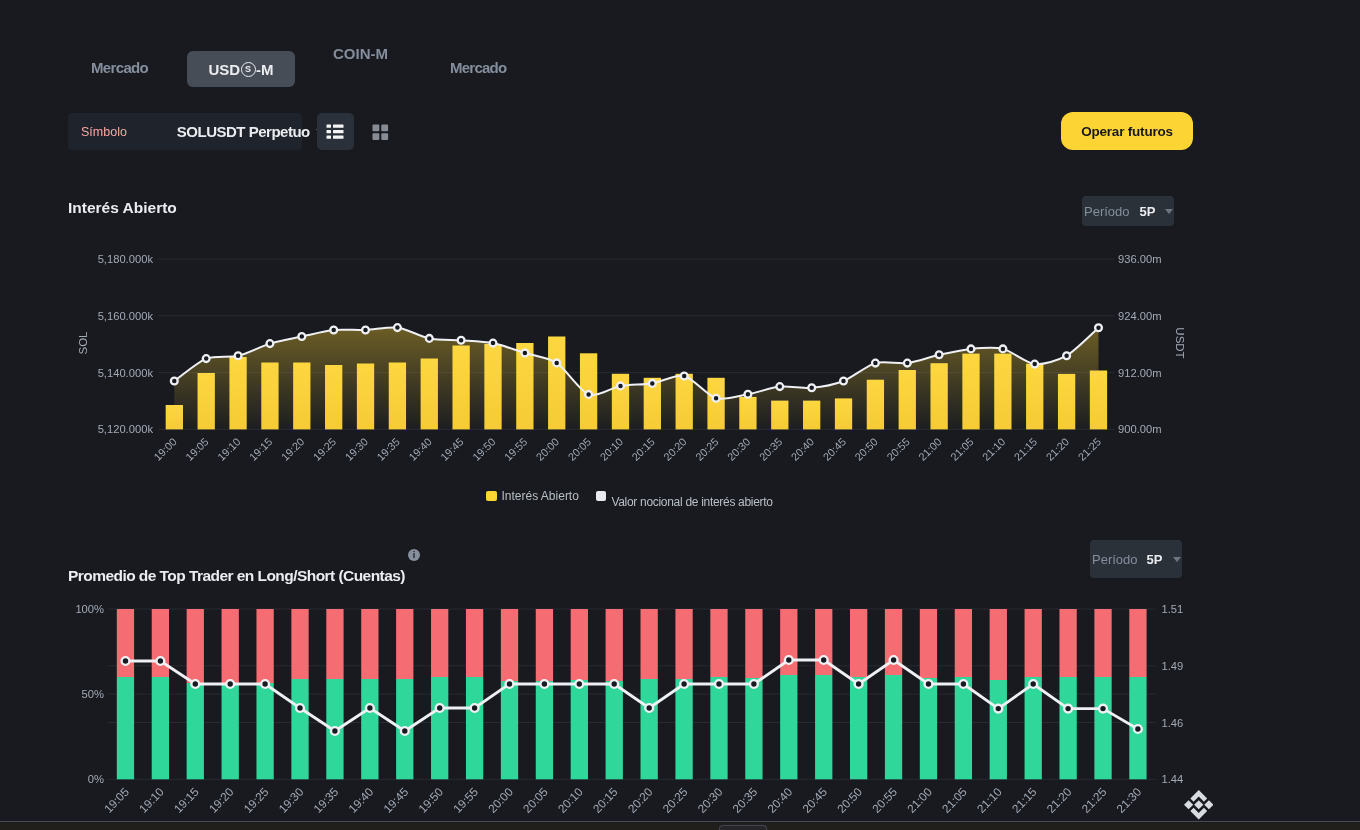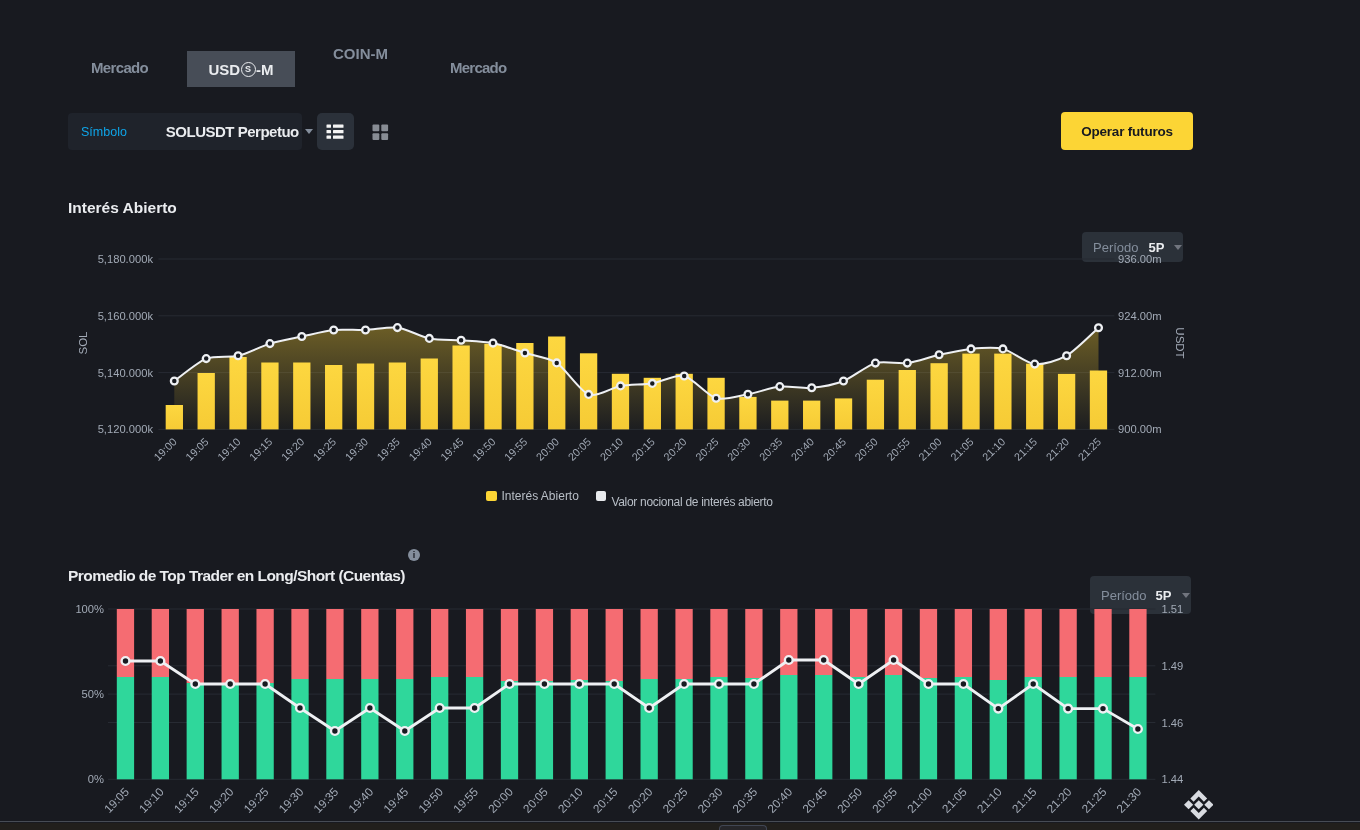--- a/index.html
+++ b/index.html
@@ -1,36 +1,36 @@
 <!DOCTYPE html>
 <html><head><meta charset="utf-8">
 <style>
 html,body{margin:0;padding:0;background:#181a20;width:1360px;height:830px;overflow:hidden;}
 body{font-family:'Liberation Sans',sans-serif;position:relative;}
 .abs{position:absolute;}
 .tab{color:#848e9c;font-weight:bold;font-size:15px;}
-.chip{background:#474d57;border-radius:0;color:#eaecef;font-weight:bold;font-size:15px;
+.chip{background:#474d57;border-radius:6px;color:#eaecef;font-weight:bold;font-size:15px;
 display:flex;align-items:center;justify-content:center;}
 .scirc{display:inline-block;width:13px;height:13px;border:1.6px solid #eaecef;border-radius:50%;
 font-size:9px;line-height:13px;text-align:center;font-weight:bold;margin:0 0.5px;}
 .symbox{background:#1f232b;border-radius:4px;display:flex;align-items:center;}
 .caret{display:inline-block;width:0;height:0;border-left:4.5px solid transparent;border-right:4.5px solid transparent;border-top:5.5px solid #848e9c;}
 .title{color:#eaecef;font-weight:bold;font-size:15.5px;}
-.period{background:#2b3139;border-radius:4px;display:flex;align-items:center;padding-left:11px;margin-top:36px;}
+.period{background:#2b3139;border-radius:4px;display:flex;align-items:center;padding-left:2px;}
 .legend{display:flex;align-items:center;font-size:12px;color:#b9bfc7;}
 </style></head>
 <body>
 <div class="abs tab" style="left:91px;top:59px;letter-spacing:-0.65px;">Mercado</div>
 <div class="abs chip" style="left:187px;top:51px;width:108px;height:36px;">USD<span class="scirc">S</span>-M</div>
 <div class="abs tab" style="left:333px;top:45px;">COIN-M</div>
 <div class="abs tab" style="left:450px;top:59px;letter-spacing:-0.75px;">Mercado</div>
 
 <div class="abs symbox" style="left:68px;top:113px;width:234px;height:37px;">
-  <span style="color:#0ea5e9;font-size:12.5px;margin-left:13px;">Símbolo</span>
-  <span style="color:#eaecef;font-weight:bold;font-size:15px;margin-left:39px;white-space:nowrap;letter-spacing:-0.5px;">SOLUSDT Perpetuo</span>
+  <span style="color:#fca5a5;font-size:12.5px;margin-left:13px;">Símbolo</span>
+  <span style="color:#eaecef;font-weight:bold;font-size:15px;margin-left:50px;white-space:nowrap;letter-spacing:-0.5px;">SOLUSDT Perpetuo</span>
   <span class="caret" style="margin-left:6px;"></span>
 </div>
 <div class="abs" style="left:317px;top:113px;width:37px;height:37px;background:#2b313a;border-radius:5px;">
   <svg width="37" height="37" viewBox="0 0 37 37">
     <g fill="#f5f5f5">
       <rect x="9.5" y="11.5" width="4.5" height="3.2" rx="0.5"></rect>
         <rect x="16" y="11.5" width="10.5" height="3.2" rx="0.5"></rect>
       <rect x="9.5" y="17" width="4.5" height="3.2" rx="0.5"></rect>
         <rect x="16" y="17" width="10.5" height="3.2" rx="0.5"></rect>
       <rect x="9.5" y="22.5" width="4.5" height="3.2" rx="0.5"></rect>
@@ -39,21 +39,21 @@
   </svg>
 </div>
 <svg class="abs" style="left:372px;top:124px;" width="17" height="17" viewBox="0 0 17 17">
   <g fill="#878c94">
     <rect x="0.5" y="0.5" width="6.8" height="6.8" rx="1"></rect>
       <rect x="9.3" y="0.5" width="6.8" height="6.8" rx="1"></rect>
     <rect x="0.5" y="9.3" width="6.8" height="6.8" rx="1"></rect>
       <rect x="9.3" y="9.3" width="6.8" height="6.8" rx="1"></rect>
   </g>
 </svg>
-<div class="abs" style="left:1061px;top:112px;width:132px;height:38px;background:#fcd535;border-radius:4px;
+<div class="abs" style="left:1061px;top:112px;width:132px;height:38px;background:#fcd535;border-radius:12px;
 display:flex;align-items:center;justify-content:center;color:#181a20;font-weight:bold;font-size:13.5px;letter-spacing:-0.2px;">Operar futuros</div>
 
 <div class="abs title" style="left:68px;top:199px;">Interés Abierto</div>
 <div class="abs period" style="left:1082px;top:196px;width:90px;height:30px;">
   <span style="color:#848e9c;font-size:13px;">Período</span>
   <span style="color:#eaecef;font-weight:bold;font-size:13px;margin-left:10px;">5P</span>
   <span class="caret" style="border-top-color:#71757e;margin-left:10px;"></span>
 </div>
 
 <div class="abs title" style="left:68px;top:547px;letter-spacing:-0.55px;margin-top:20px;">Promedio de Top Trader en Long/Short (Cuentas)</div>

